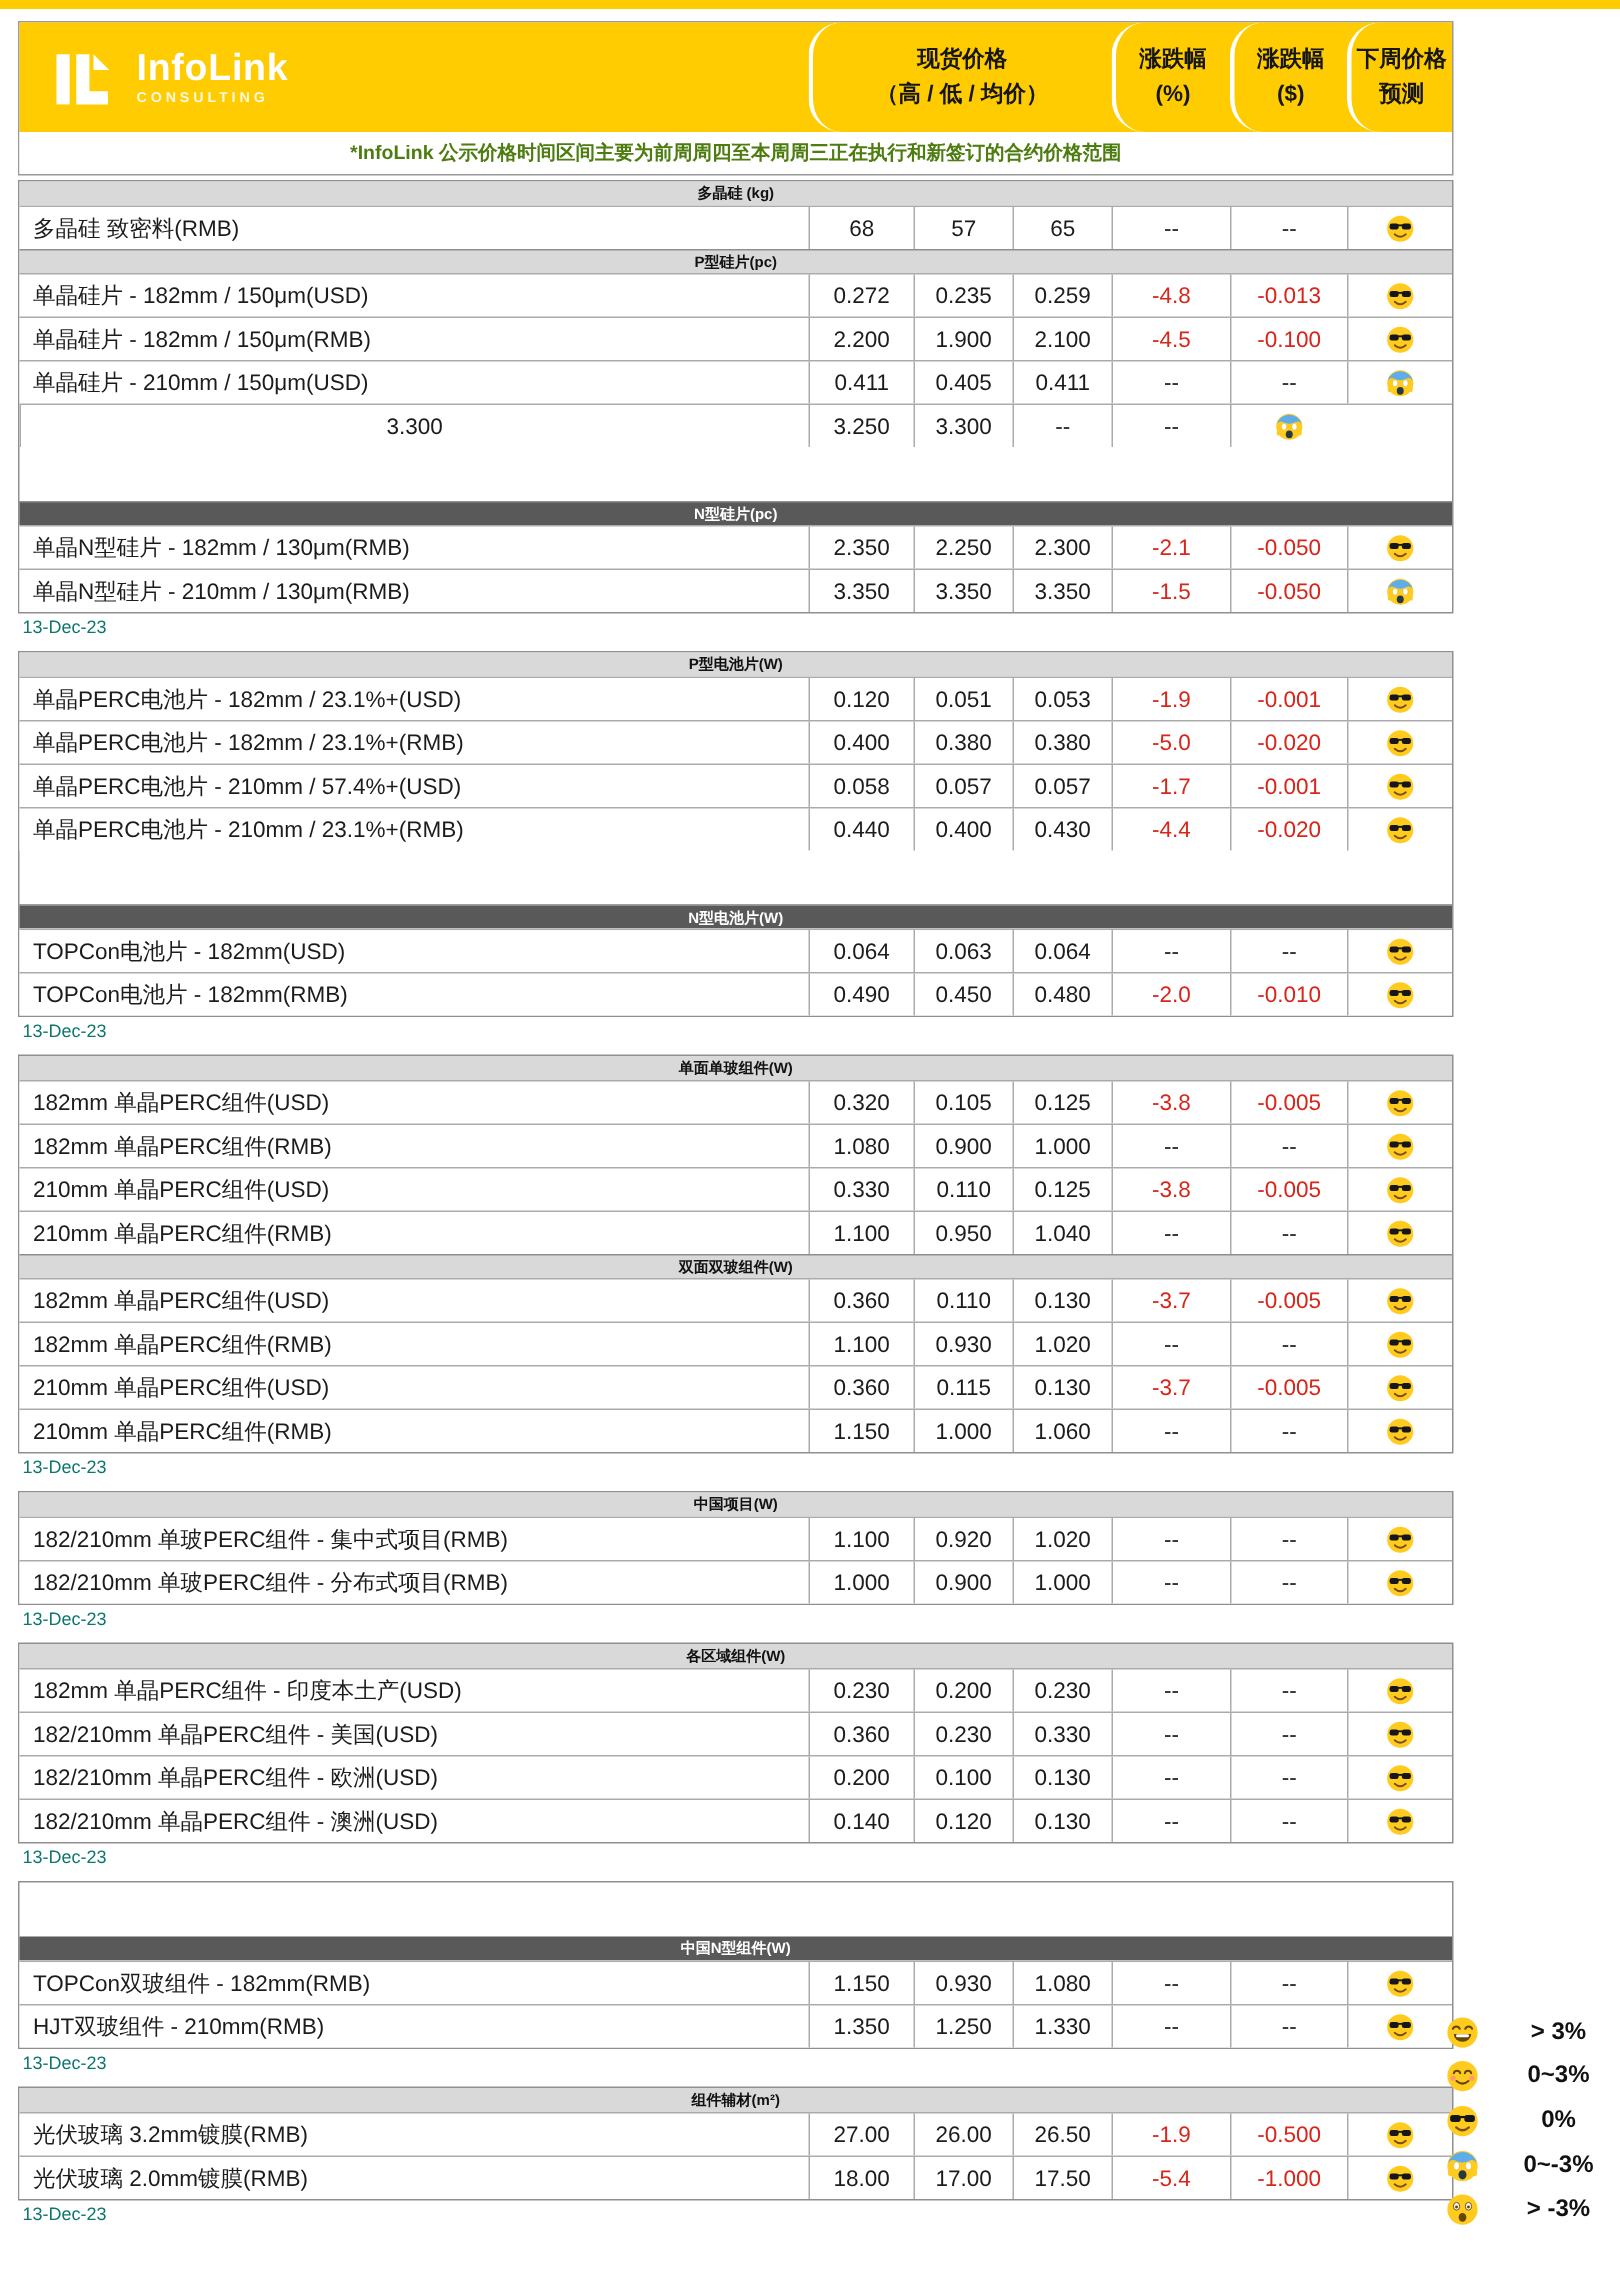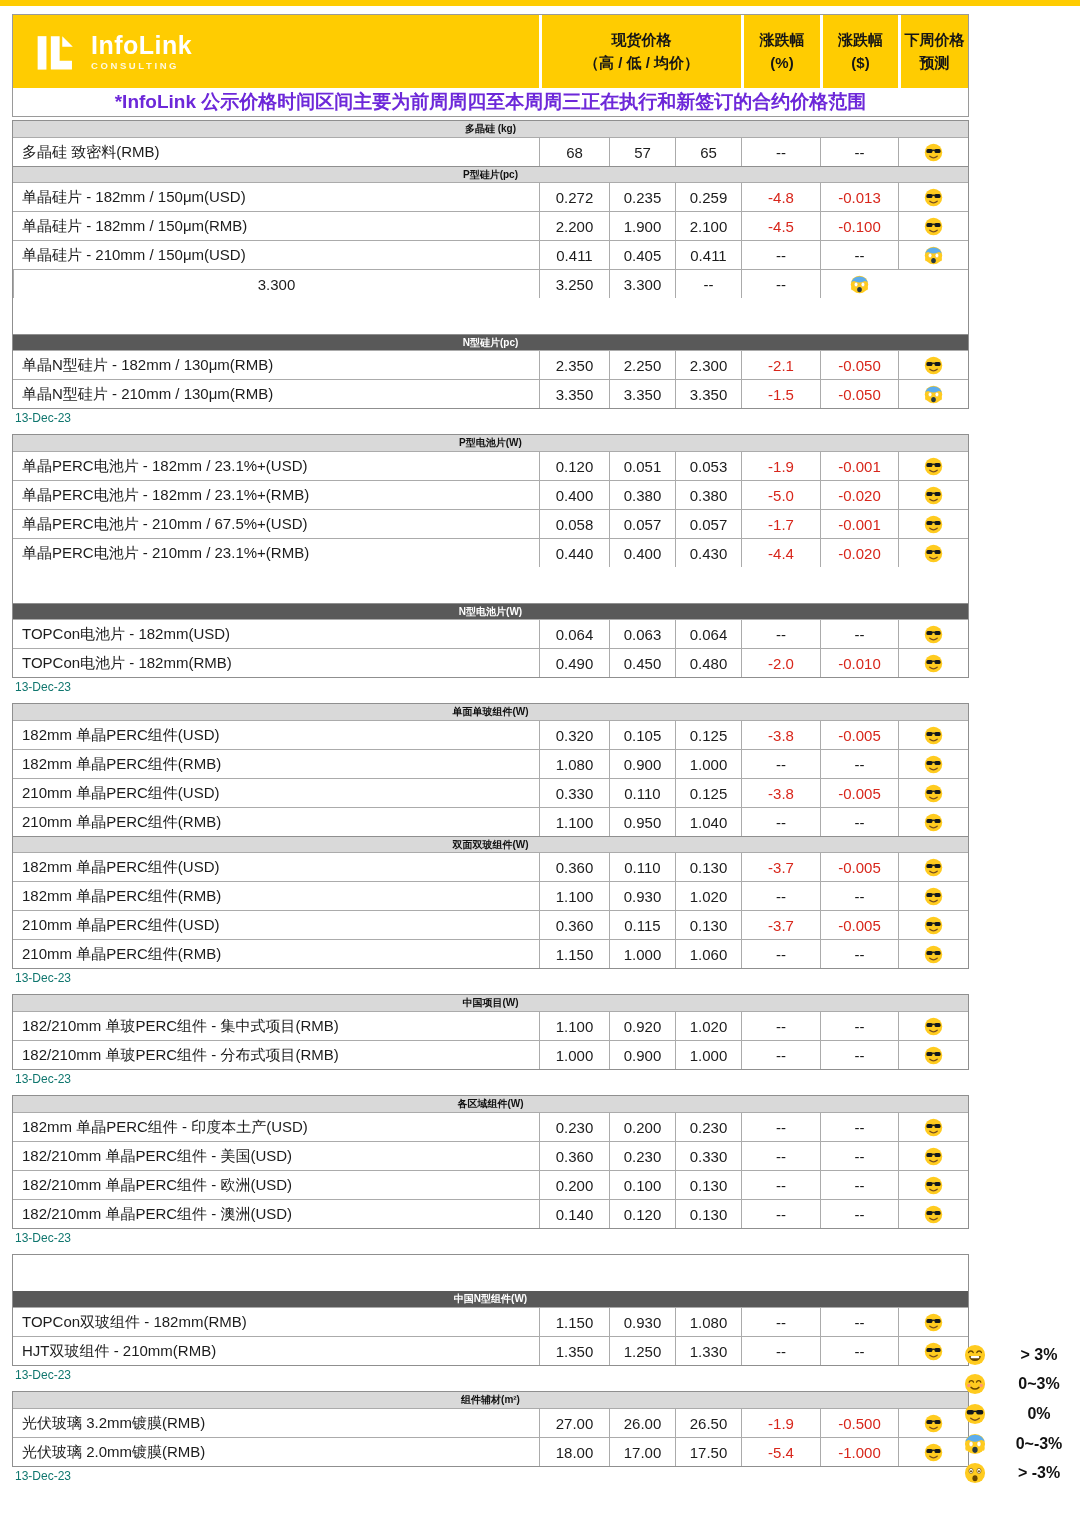--- a/index.html
+++ b/index.html
@@ -10,29 +10,29 @@
   html,body{width:1080px; background:#fff;}
   body{height:1518px; position:relative; overflow:hidden;
        font-family:"Liberation Sans","DejaVu Sans",sans-serif; color:#1c1c1c;}
   .top-strip{height:6px; width:1080px; background:var(--yellow);}
   .wrap{width:957px; margin:8px 0 0 12px;}
   
   .hdr-block{border:1px solid #9a9a9a;}
   .yellow-hdr{display:grid; grid-template-columns:526px 202px 79px 78px 70px;
               height:73px; background:var(--yellow);}
   .hcell{display:flex; flex-direction:column; align-items:center; justify-content:center;
-         gap:7px; font-weight:700; font-size:15px; color:#161616; text-align:center; line-height:1.1;}
+         gap:7px; font-weight:700; font-size:15px; color:#161616; text-align:center; line-height:1.1;border-radius:22px;}
   .yellow-hdr > .hcell + .hcell{border-left:3px solid #fff;}
   .hcell.brand{flex-direction:row; justify-content:flex-start; padding-left:22px; gap:12px;}
   .logo-mark{width:44px; height:42px; flex:0 0 auto;}
   .brand-text{display:flex; flex-direction:column; align-items:flex-start; gap:2px;}
   .brand-name{font-size:25px; font-weight:700; color:#fff; letter-spacing:.5px;}
   .brand-sub{font-size:9.5px; font-weight:700; color:rgba(255,255,255,.88); letter-spacing:2.6px;text-align:right;}
   .note{height:28px; display:flex; align-items:center; justify-content:center;
-        background:#fff; font-weight:700; font-size:19px; color:#6d28d9;}
+        background:#fff; font-weight:700; font-size:13px; color:#4d7c0f;}
   
   .tables{margin-top:3px;}
   .ptable{border:1px solid var(--outer); background:#fff;}
   .sec-hdr{height:16px; display:flex; align-items:center; justify-content:center;
            font-weight:700; font-size:10px; background:var(--sec-light); color:#111;
            border-top:1px solid var(--outer);}
   .ptable > .sec-hdr:first-child{border-top:none;}
   .sec-hdr.dark{background:var(--sec-dark); color:#fff;margin-top:36px;}
   .row{display:grid; grid-template-columns:526px 70px 66px 66px 79px 78px 70px;
        height:29px; border-top:1px solid var(--line); background:#fff;}
@@ -252,21 +252,21 @@
           <div class="cell num">0.380</div>
           <div class="cell num neg">-5.0</div>
           <div class="cell num neg">-0.020</div>
           <div class="cell">
             <svg class="emoji">
               <use href="#em-cool" xlink:href="#em-cool"></use>
             </svg>
           </div>
         </div>
         <div class="row">
-          <div class="cell name">单晶PERC电池片 - 210mm / 67.5%+(USD)</div>
+          <div class="cell name">单晶PERC电池片 - 210mm / 57.4%+(USD)</div>
           <div class="cell num">0.058</div>
           <div class="cell num">0.057</div>
           <div class="cell num">0.057</div>
           <div class="cell num neg">-1.7</div>
           <div class="cell num neg">-0.001</div>
           <div class="cell">
             <svg class="emoji">
               <use href="#em-cool" xlink:href="#em-cool"></use>
             </svg>
           </div>

